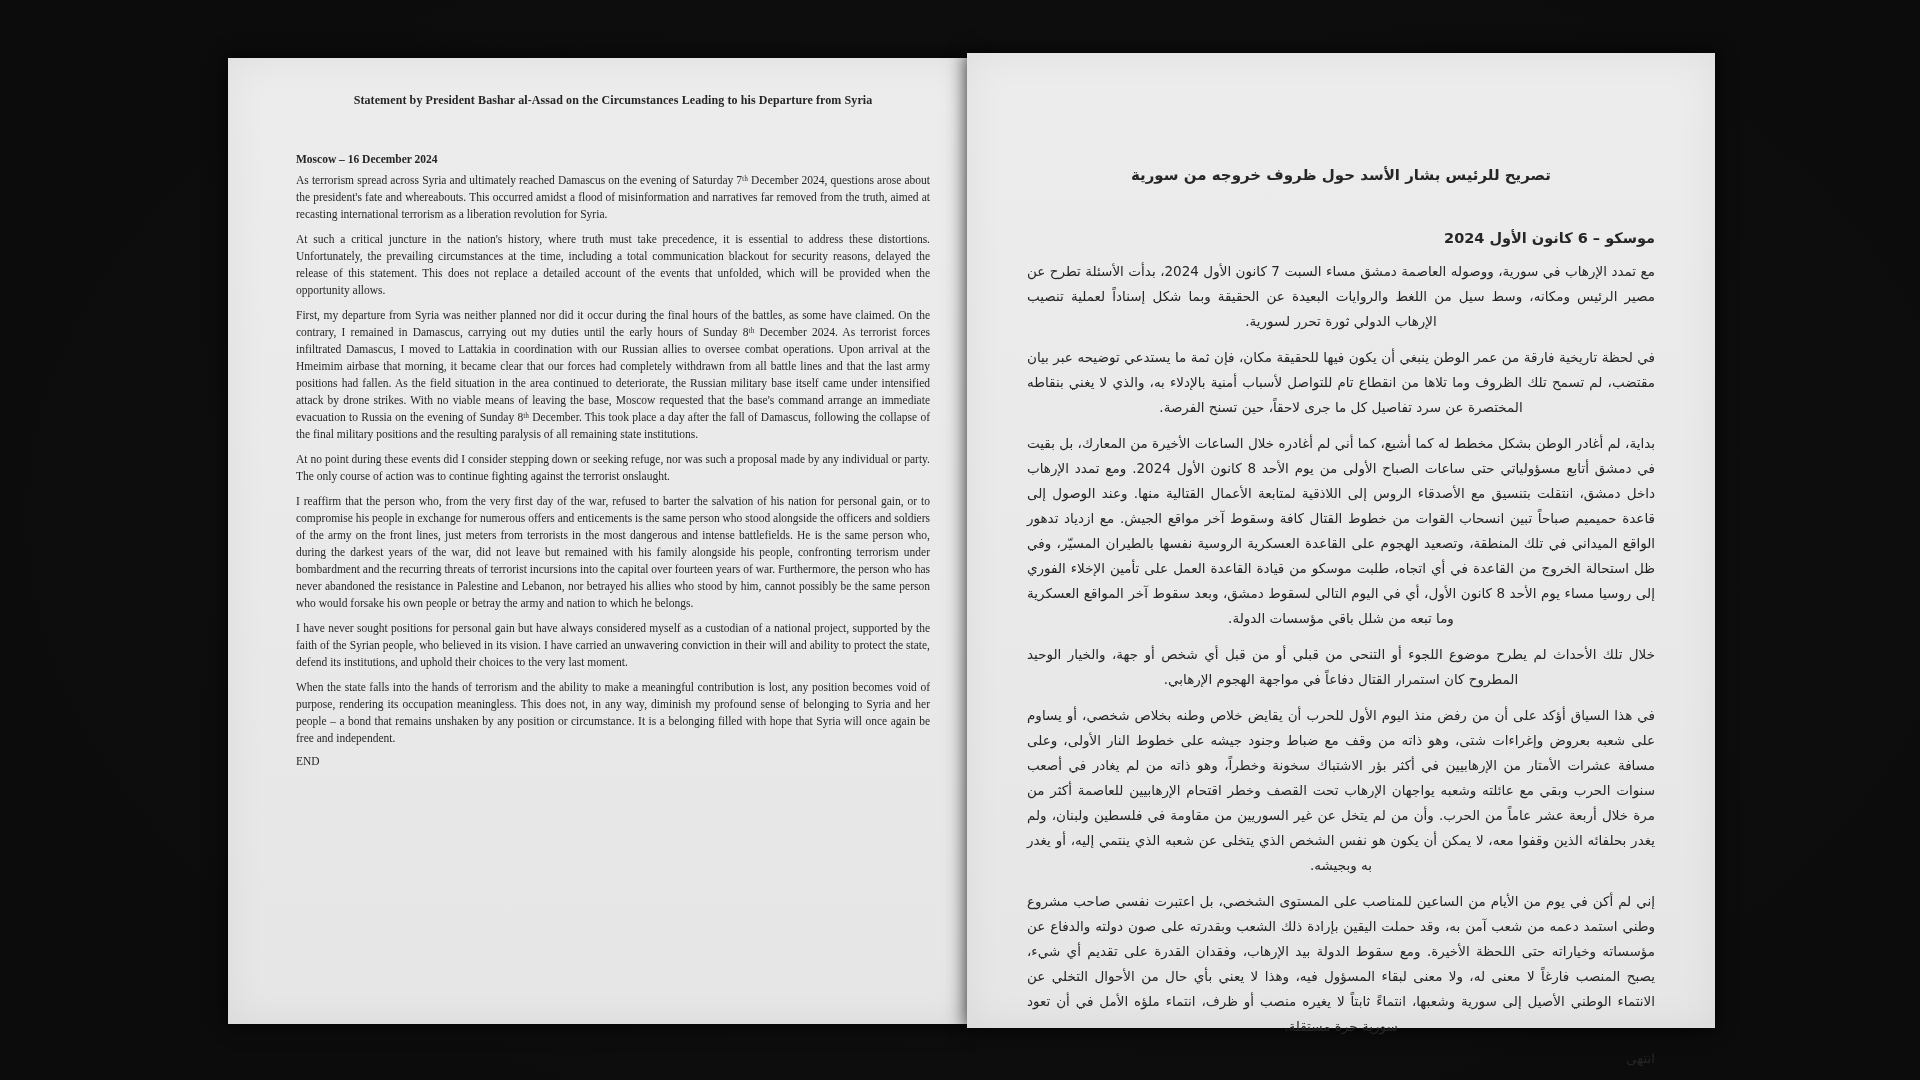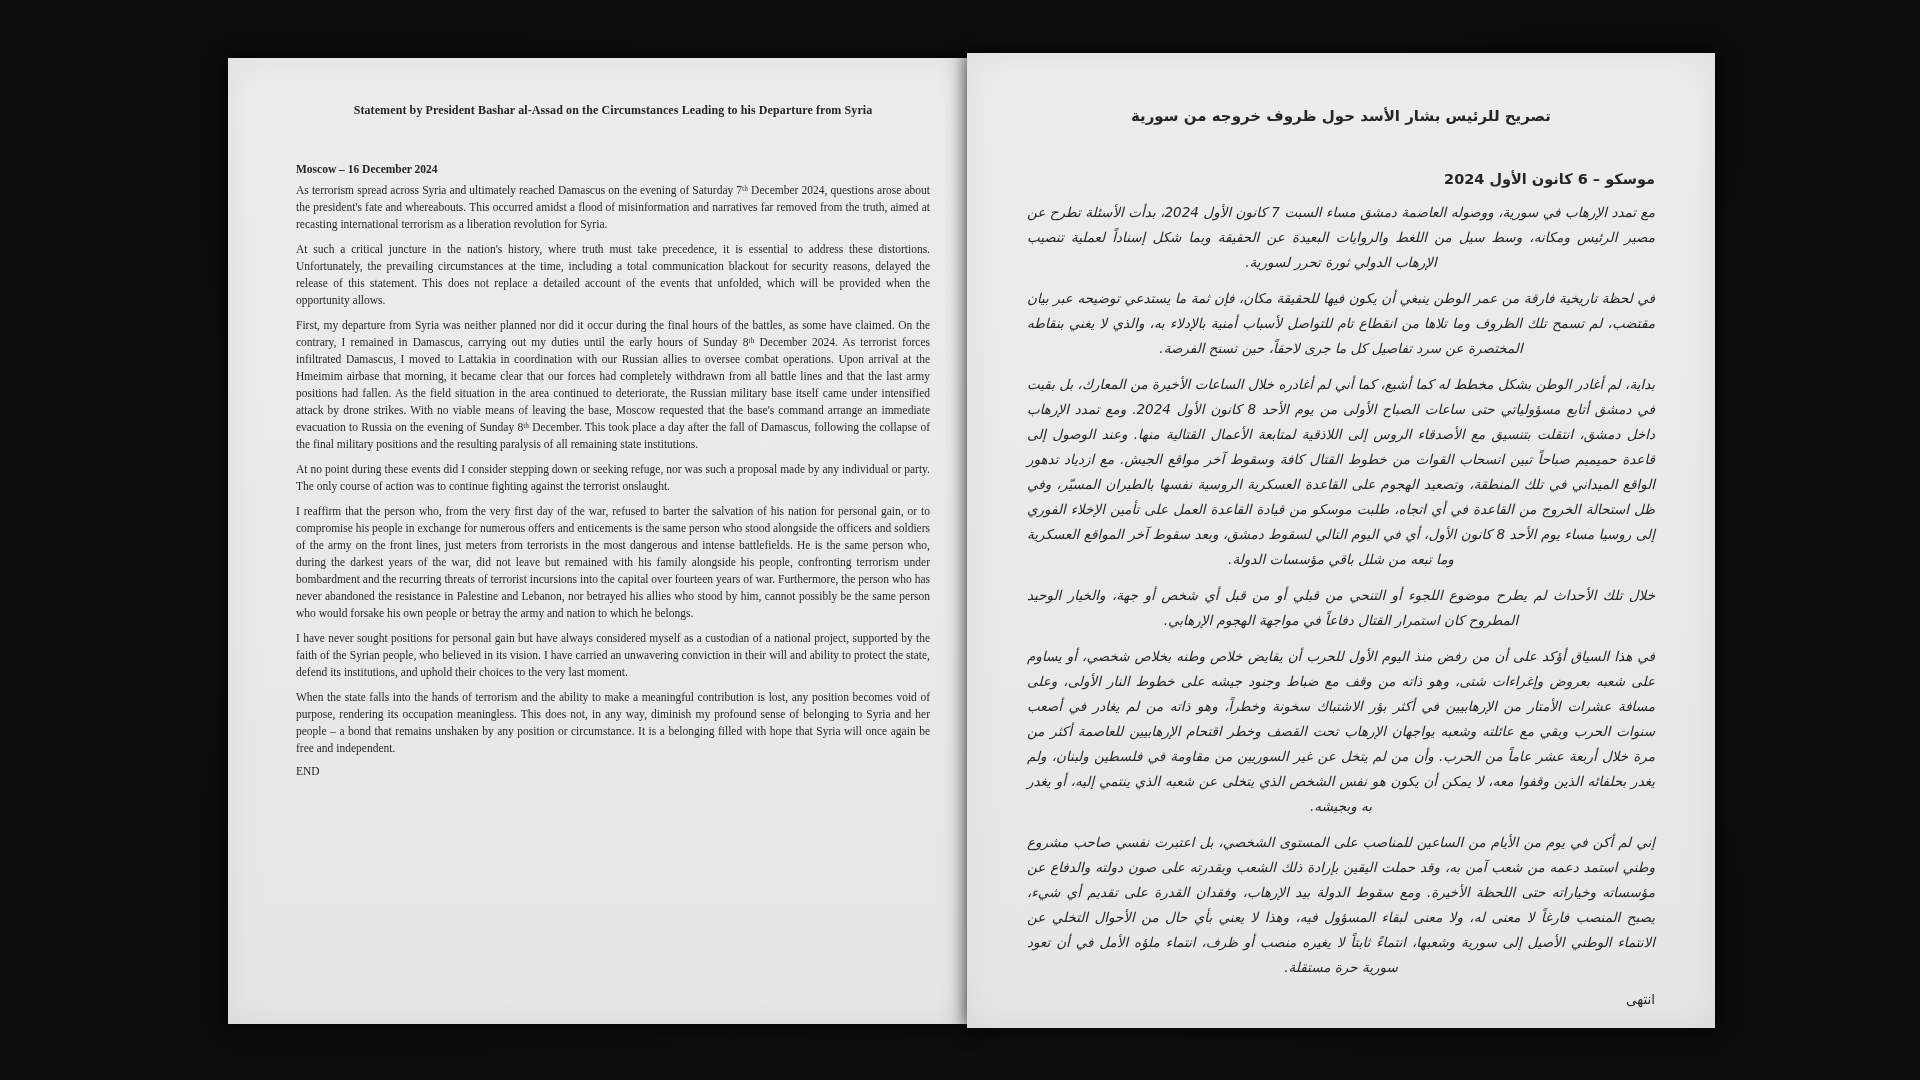--- a/index.html
+++ b/index.html
@@ -23,21 +23,21 @@
     background: linear-gradient(180deg, #ececec 0%, #e9e9e9 55%, #e6e6e6 100%);
     color: #262626;
     box-shadow: 0 0 18px rgba(0,0,0,0.85), inset 0 0 40px rgba(0,0,0,0.06);
   }
   
   .page-en {
     left: 228px;
     top: 58px;
     width: 748px;
     height: 966px;
-    padding: 44px 46px 0 68px;
+    padding: 34px 46px 0 68px;
   }
   .page-en .doc-title {
     font-size: 12px;
     font-weight: bold;
     text-align: center;
     line-height: 17px;
     margin: 0 0 44px 0;
     letter-spacing: 0.1px;
   }
   .page-en .dateline {
@@ -55,21 +55,21 @@
     font-size: 11.5px;
     font-weight: normal;
     margin: 2px 0 0 0;
   }
   
   .page-ar {
     left: 967px;
     top: 53px;
     width: 748px;
     height: 975px;
-    padding: 52px 60px 0 60px;
+    padding: 111px 60px 0 60px;
     font-family: "DejaVu Sans", sans-serif;
     direction: rtl;
   }
   .page-ar .doc-title {
     font-size: 15px;
     font-weight: bold;
     text-align: center;
     line-height: 22px;
     margin: 0 0 44px 0;
   }
@@ -78,21 +78,20 @@
     font-weight: bold;
     text-align: right;
     margin: 0 0 13px 0;
   }
   .page-ar .body p {
     font-size: 13.5px;
     line-height: 25px;
     text-align: justify;
     text-align-last: center;
     margin: 0 0 11px 0;
-    font-style: italic;
   }
   .page-ar .end-marker {
     font-size: 13.5px;
     text-align: right;
     margin: 6px 0 0 0;
   }
 </style>
 </head>
 <body>
 

